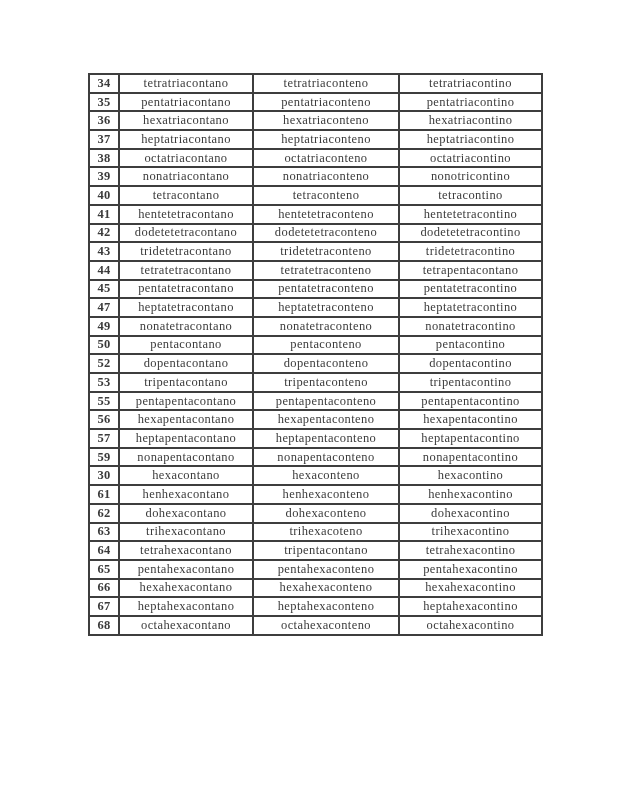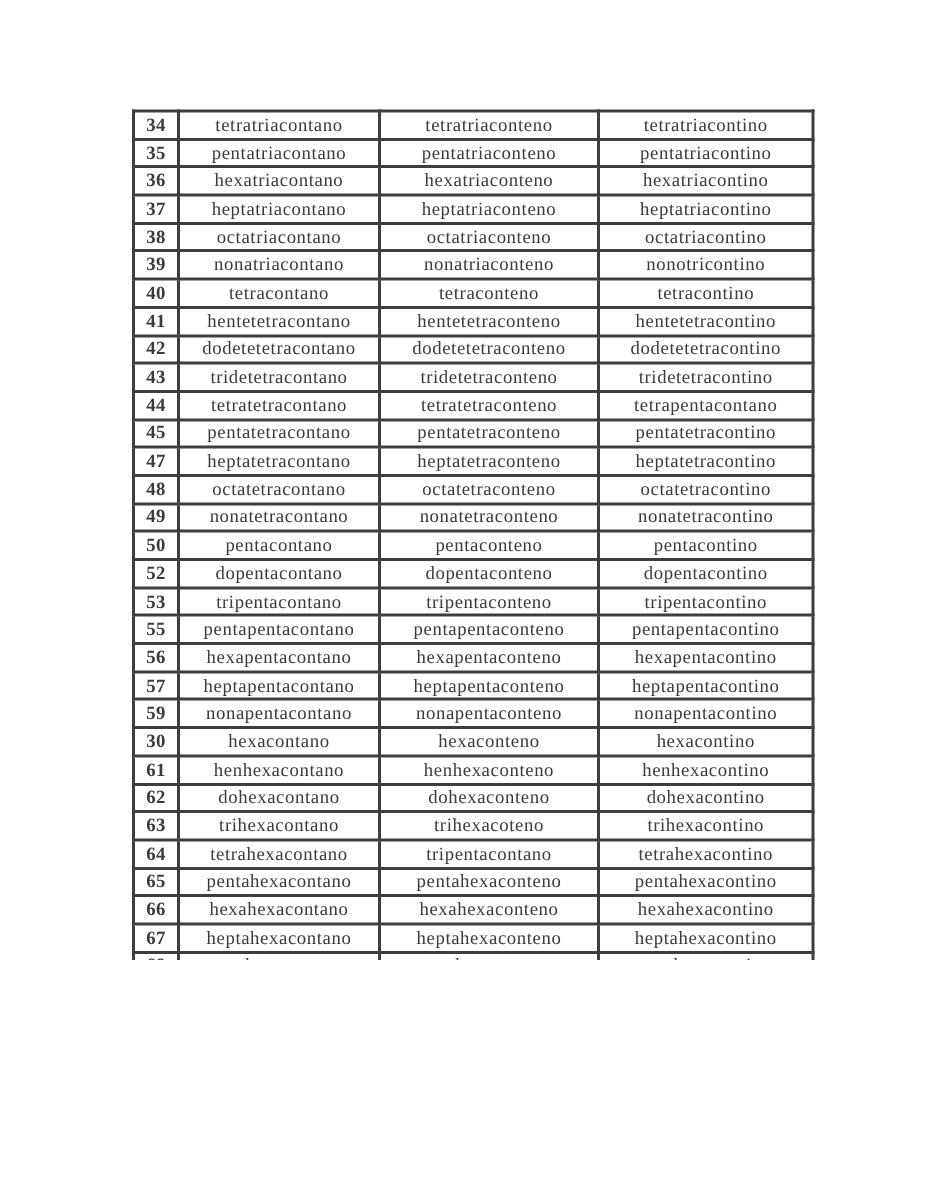--- a/index.html
+++ b/index.html
@@ -142,26 +142,20 @@
   </tr>
 
 
   <tr>
     <td class="num">47</td>
     <td>heptatetracontano</td>
     <td>heptatetraconteno</td>
     <td>heptatetracontino</td>
   </tr>
 
-  <tr>
-    <td class="num">48</td>
-    <td>octatetracontano</td>
-    <td>octatetraconteno</td>
-    <td>octatetracontino</td>
-  </tr>
 
   <tr>
     <td class="num">49</td>
     <td>nonatetracontano</td>
     <td>nonatetraconteno</td>
     <td>nonatetracontino</td>
   </tr>
 
   <tr>
     <td class="num">50</td>

